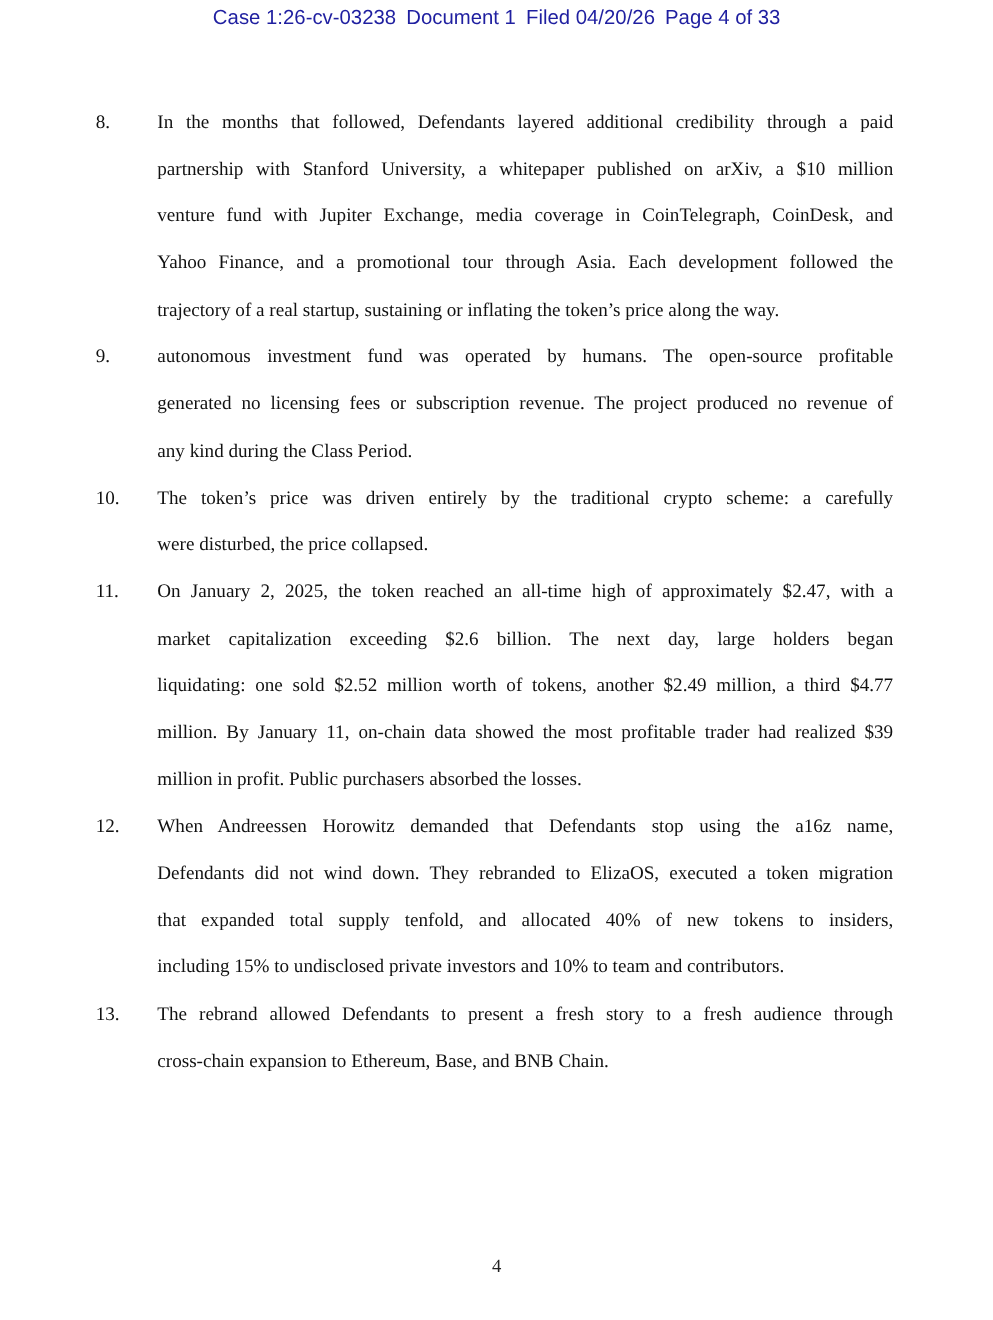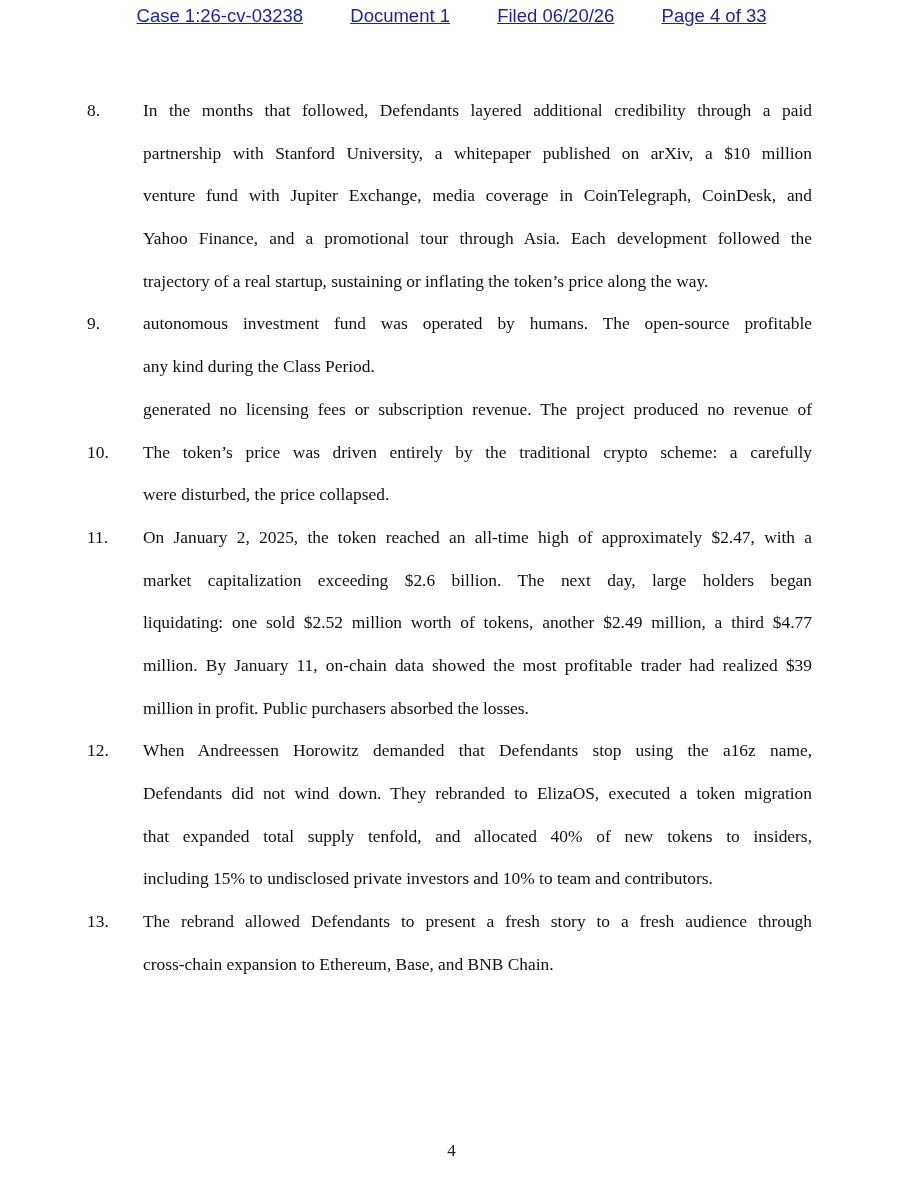--- a/index.html
+++ b/index.html
@@ -19,22 +19,21 @@
     left: 0;
     width: 903px;
     text-align: center;
     font-family: "Liberation Sans", sans-serif;
     font-size: 18.5px;
     color: #1f1fa0;
     white-space: nowrap;
   }
   .header span {
     display: inline-block;
-    margin: 0 21px;
-    text-decoration: underline;
+    margin: 0 2px;
   }
   .body-text {
     position: absolute;
     top: 96px;
     left: 0;
     width: 903px;
     font-family: "Liberation Serif", serif;
     font-size: 17.4px;
     color: #111111;
   }
@@ -83,38 +82,38 @@
     font-size: 17px;
     color: #222;
   }
 </style>
 </head>
 <body>
 
 <div class="header">
   <span>Case 1:26-cv-03238</span>
   <span>Document 1</span>
-  <span>Filed 06/20/26</span>
+  <span>Filed 04/20/26</span>
   <span>Page 4 of 33</span>
 </div>
 
 <div class="body-text" id="body-text">
     <div class="para">
       <span class="num">8.</span>
       <div class="line"><span class="t">In the months that followed, Defendants layered additional credibility through a paid</span></div>
       <div class="line"><span class="t">partnership with Stanford University, a whitepaper published on arXiv, a $10 million</span></div>
       <div class="line"><span class="t">venture fund with Jupiter Exchange, media coverage in CoinTelegraph, CoinDesk, and</span></div>
       <div class="line"><span class="t">Yahoo Finance, and a promotional tour through Asia. Each development followed the</span></div>
       <div class="line last"><span class="t">trajectory of a real startup, sustaining or inflating the token’s price along the way.</span></div>
     </div>
     <div class="para">
       <span class="num">9.</span>
       <div class="line"><span class="t">autonomous investment fund was operated by humans. The open-source profitable</span></div>
+      <div class="line"><span class="t">generated no licensing fees or subscription revenue. The project produced no revenue of</span></div>
       <div class="line last"><span class="t">any kind during the Class Period.</span></div>
-      <div class="line"><span class="t">generated no licensing fees or subscription revenue. The project produced no revenue of</span></div>
     </div>
     <div class="para">
       <span class="num">10.</span>
       <div class="line"><span class="t">The token’s price was driven entirely by the traditional crypto scheme: a carefully</span></div>
       <div class="line last"><span class="t">were disturbed, the price collapsed.</span></div>
     </div>
     <div class="para">
       <span class="num">11.</span>
       <div class="line"><span class="t">On January 2, 2025, the token reached an all-time high of approximately $2.47, with a</span></div>
       <div class="line"><span class="t">market capitalization exceeding $2.6 billion. The next day, large holders began</span></div>

